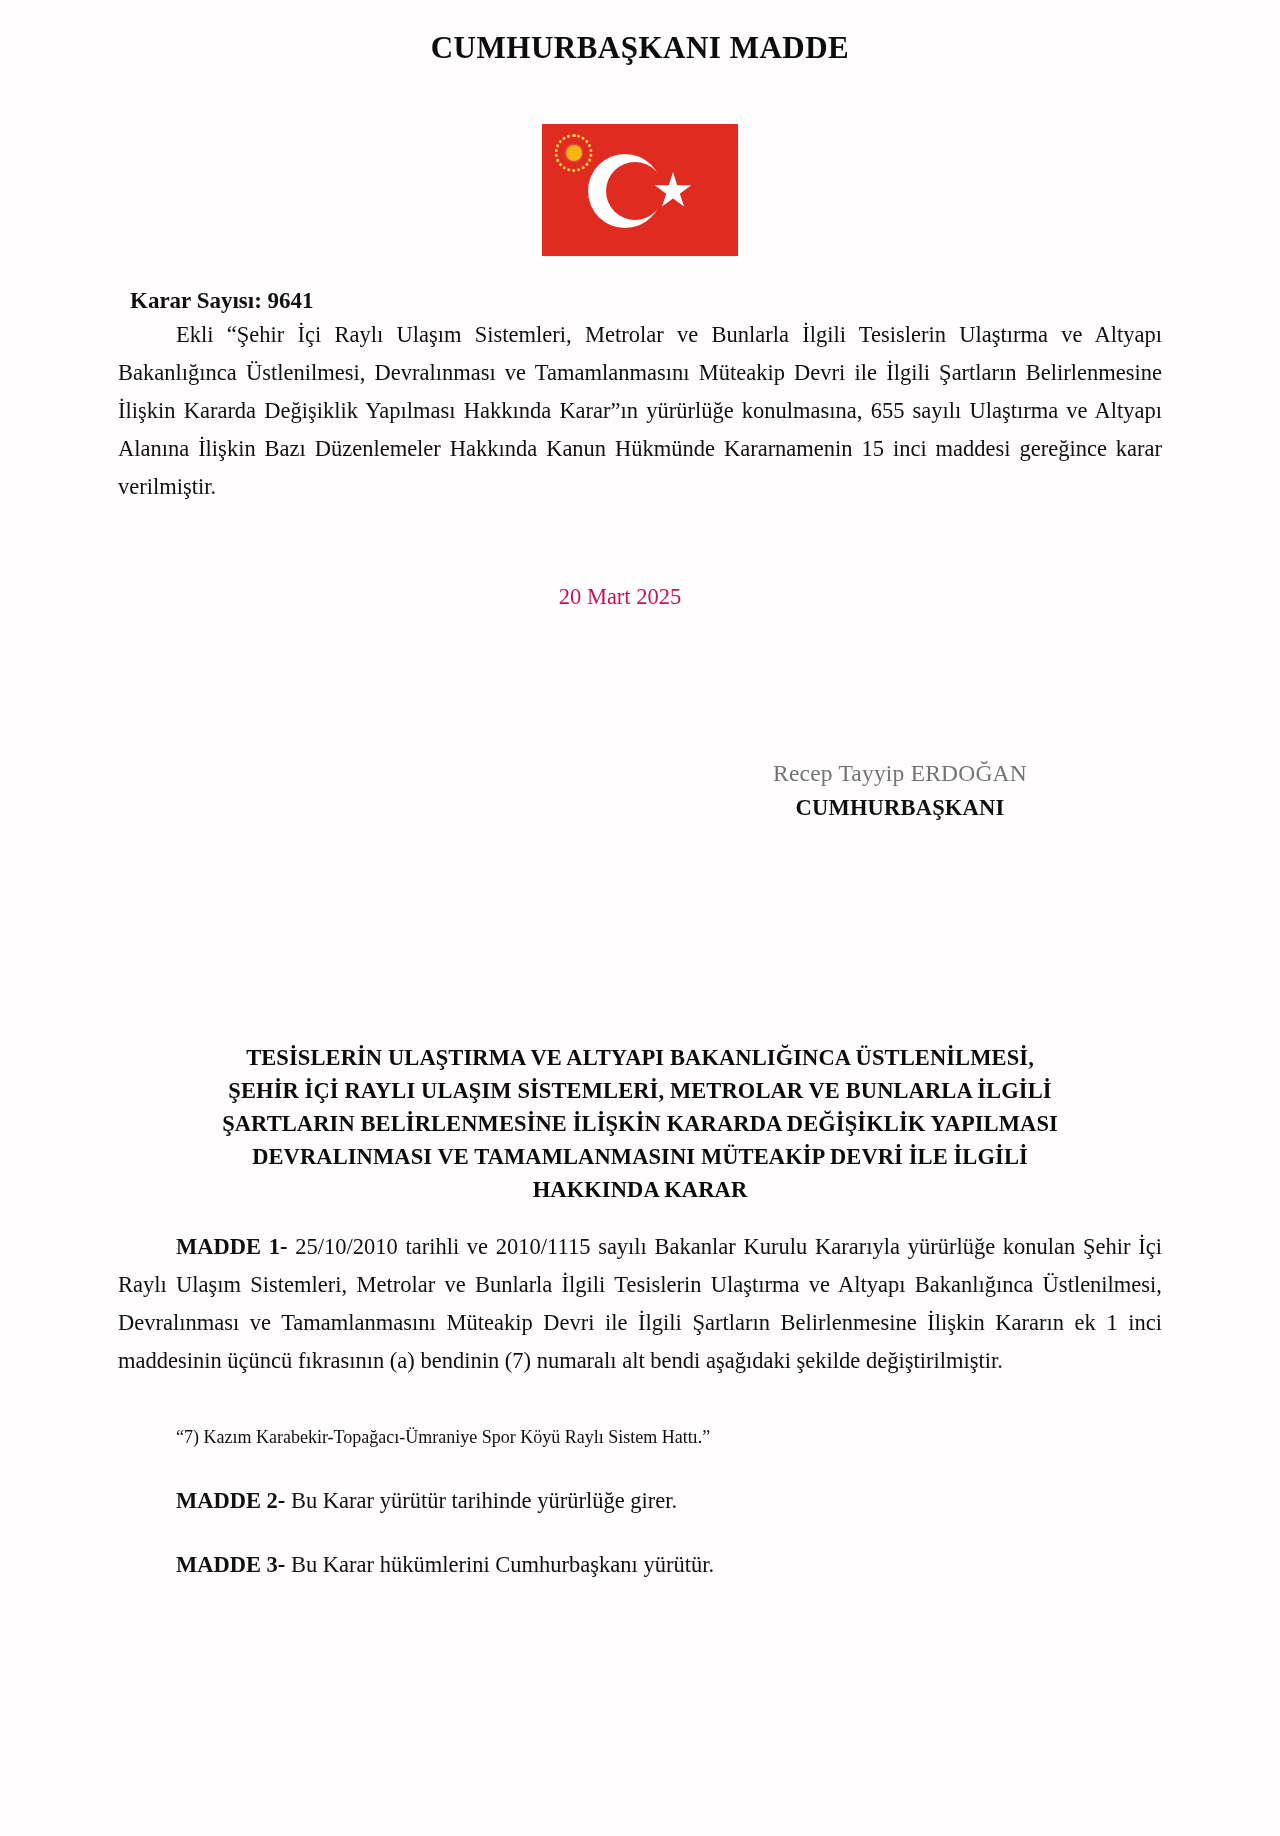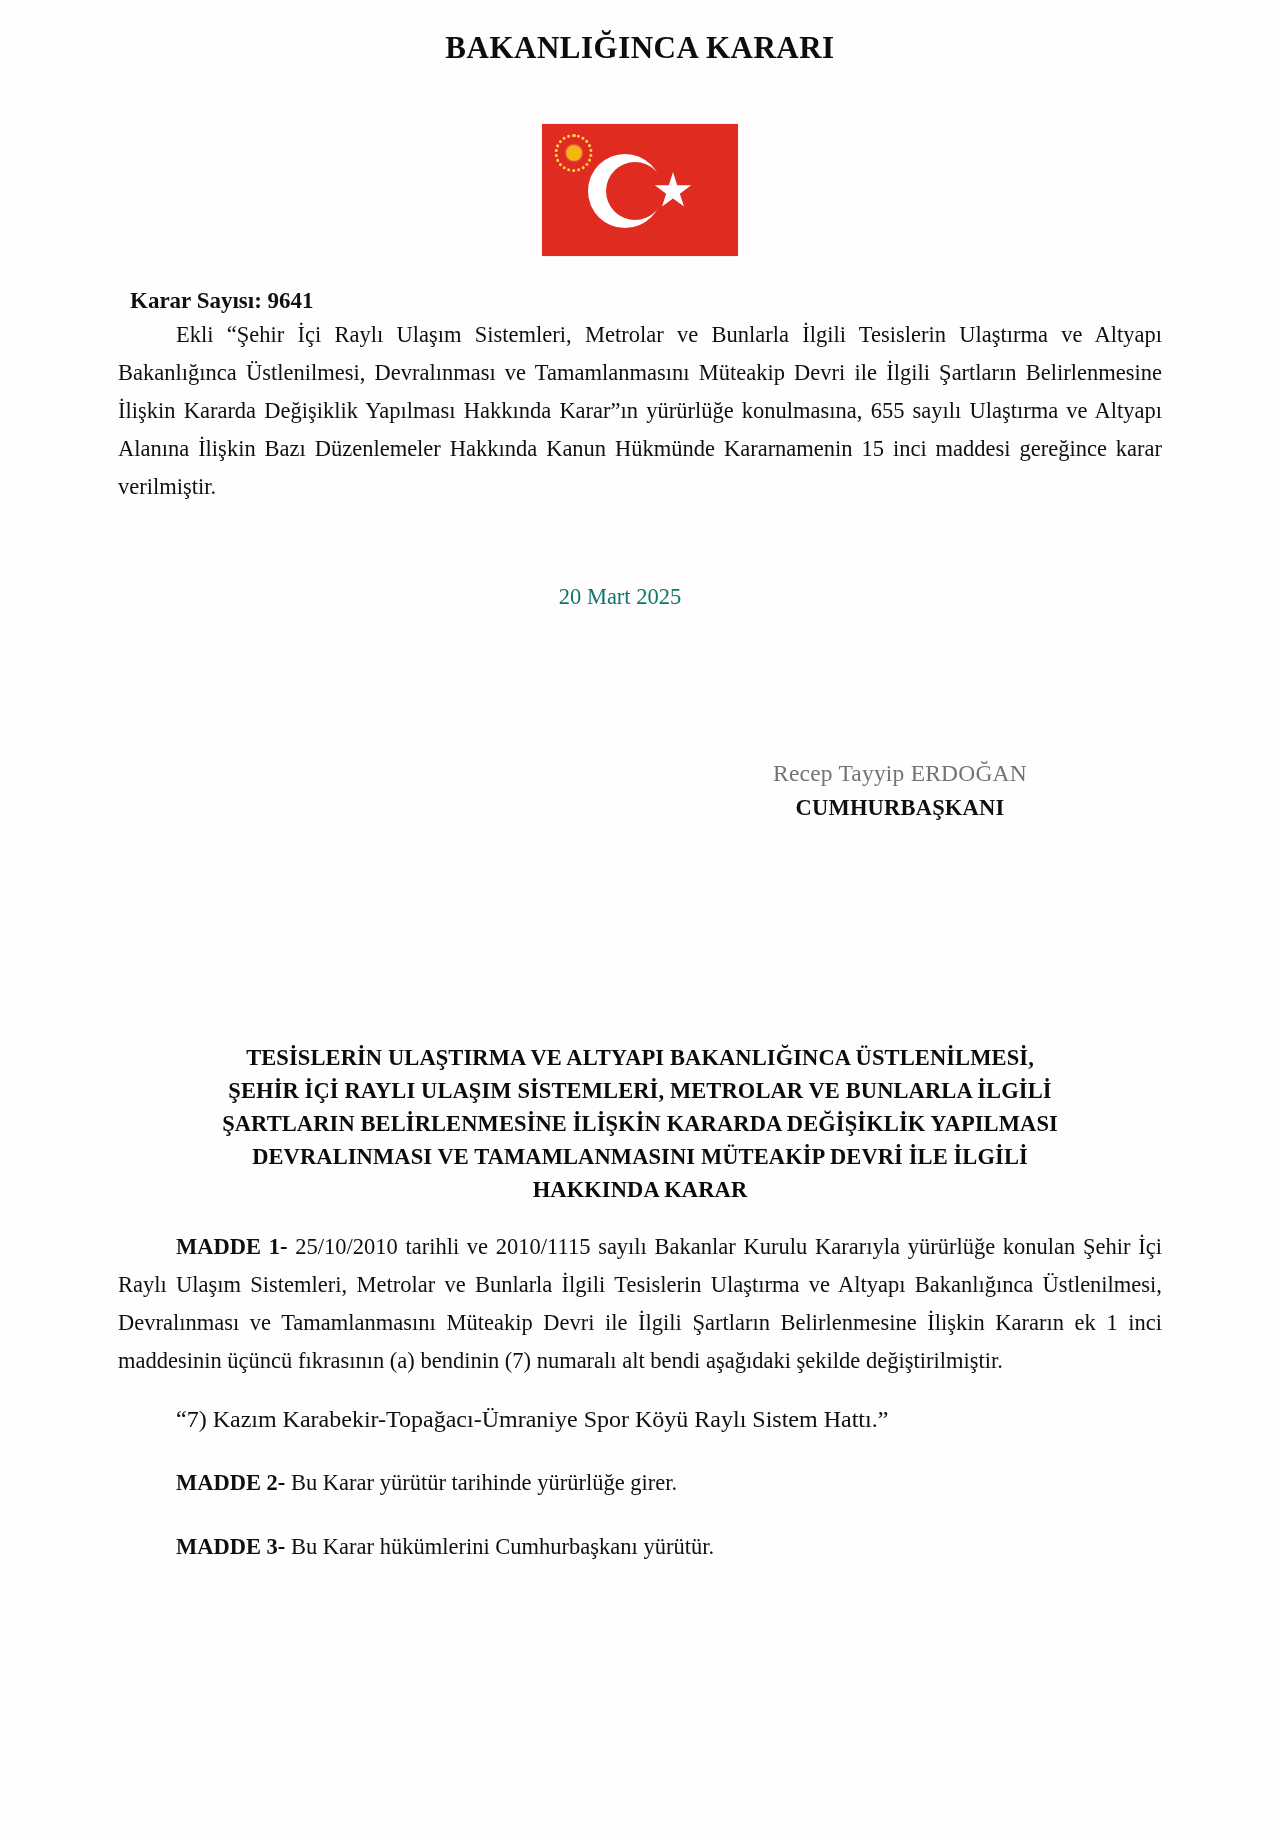--- a/index.html
+++ b/index.html
@@ -124,21 +124,21 @@
     text-indent: 58px;
     margin: 2px 0 0 0;
     color: #0f0f0f;
   }
 
   .date-line {
     text-align: center;
     font-size: 22.5px;
     margin-top: 78px;
     padding-right: 40px;
-    color: #0f766e;
+    color: #be185d;
   }
 
   
   .signature {
     margin-top: 150px;
     text-align: center;
     padding-left: 520px;
   }
   .sig-name {
     font-weight: normal;
@@ -178,34 +178,34 @@
   }
   .article-short {
     text-indent: 58px;
     text-align: left;
     margin-top: 26px;
   }
   .art-label {
     font-weight: bold;
   }
   .quoted-clause {
-    font-size: 24px;
+    font-size: 18px;
     line-height: 38px;
     text-indent: 58px;
-    margin-top: 20px;
+    margin-top: 38px;
     text-align: left;
     color: #0f0f0f;
   }
 </style>
 </head>
 <body>
 
 <div class="page">
 
-  <h1 class="doc-title">BAKANLIĞINCA KARARI</h1>
+  <h1 class="doc-title">CUMHURBAŞKANI MADDE</h1>
 
   <div class="emblem-wrap">
     <div class="flag">
       <div class="sun">
         <div class="sun-core"></div>
       <div class="ray" style="transform: rotate(0deg);"></div>
           <div class="ray" style="transform: rotate(16.3636deg);"></div>
           <div class="ray" style="transform: rotate(32.7273deg);"></div>
           <div class="ray" style="transform: rotate(49.0909deg);"></div>
           <div class="ray" style="transform: rotate(65.4545deg);"></div>

